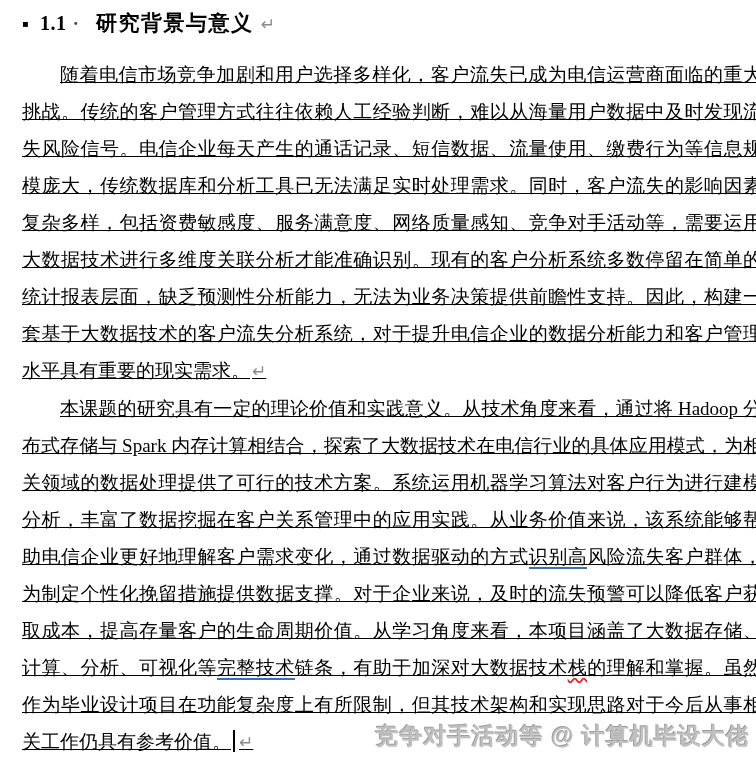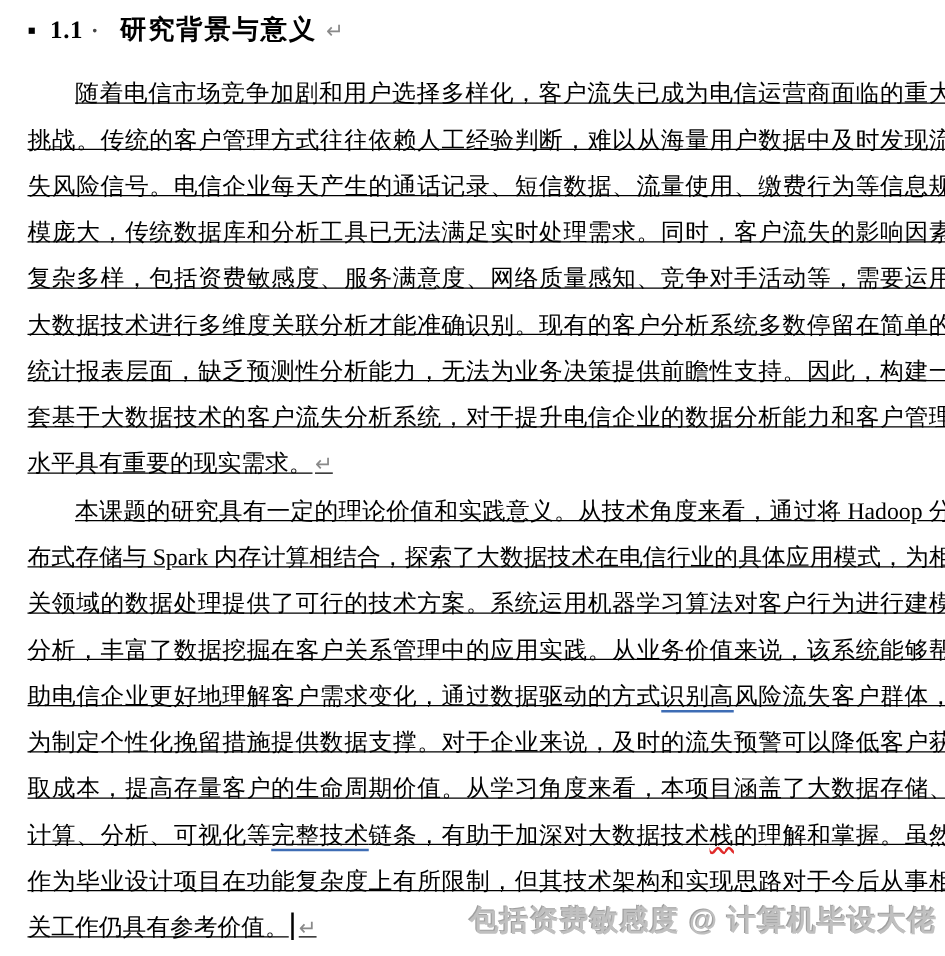--- a/index.html
+++ b/index.html
@@ -108,15 +108,15 @@
     <span class="hnum">1.1</span>
     <span class="hdot">·</span>
     <span class="htitle">研究背景与意义</span>
     <span class="h-pilcrow">↵</span>
   </h2>
 
   <p class="para"><span>随着电信市场竞争加剧和用户选择多样化，客户流失已成为电信运营商面临的重大挑战。传统的客户管理方式往往依赖人工经验判断，难以从海量用户数据中及时发现流失风险信号。电信企业每天产生的通话记录、短信数据、流量使用、缴费行为等信息规模庞大，传统数据库和分析工具已无法满足实时处理需求。同时，客户流失的影响因素复杂多样，包括资费敏感度、服务满意度、网络质量感知、竞争对手活动等，需要运用大数据技术进行多维度关联分析才能准确识别。现有的客户分析系统多数停留在简单的统计报表层面，缺乏预测性分析能力，无法为业务决策提供前瞻性支持。因此，构建一套基于大数据技术的客户流失分析系统，对于提升电信企业的数据分析能力和客户管理水平具有重要的现实需求。</span><span class="pilcrow">↵</span></p>
 
   <p class="para"><span>本课题的研究具有一定的理论价值和实践意义。从技术角度来看，通过将 Hadoop 分布式存储与 Spark 内存计算相结合，探索了大数据技术在电信行业的具体应用模式，为相关领域的数据处理提供了可行的技术方案。系统运用机器学习算法对客户行为进行建模分析，丰富了数据挖掘在客户关系管理中的应用实践。从业务价值来说，该系统能够帮助电信企业更好地理解客户需求变化，通过数据驱动的方式</span><span class="grammar-underline">识别高</span><span>风险流失客户群体，为制定个性化挽留措施提供数据支撑。对于企业来说，及时的流失预警可以降低客户获取成本，提高存量客户的生命周期价值。从学习角度来看，本项目涵盖了大数据存储、计算、分析、可视化等</span><span class="grammar-underline">完整技术</span><span>链条，有助于加深对大数据技术</span><span class="spell-wavy">栈</span><span>的理解和掌握。虽然作为毕业设计项目在功能复杂度上有所限制，但其技术架构和实现思路对于今后从事相关工作仍具有参考价值。</span><span class="cursor"></span><span class="pilcrow">↵</span></p>
 
-  <div class="watermark">包括资费敏感度 @ 计算机毕设大佬</div>
+  <div class="watermark">竞争对手活动等 @ 计算机毕设大佬</div>
 
 </div>
 
 </body></html>

